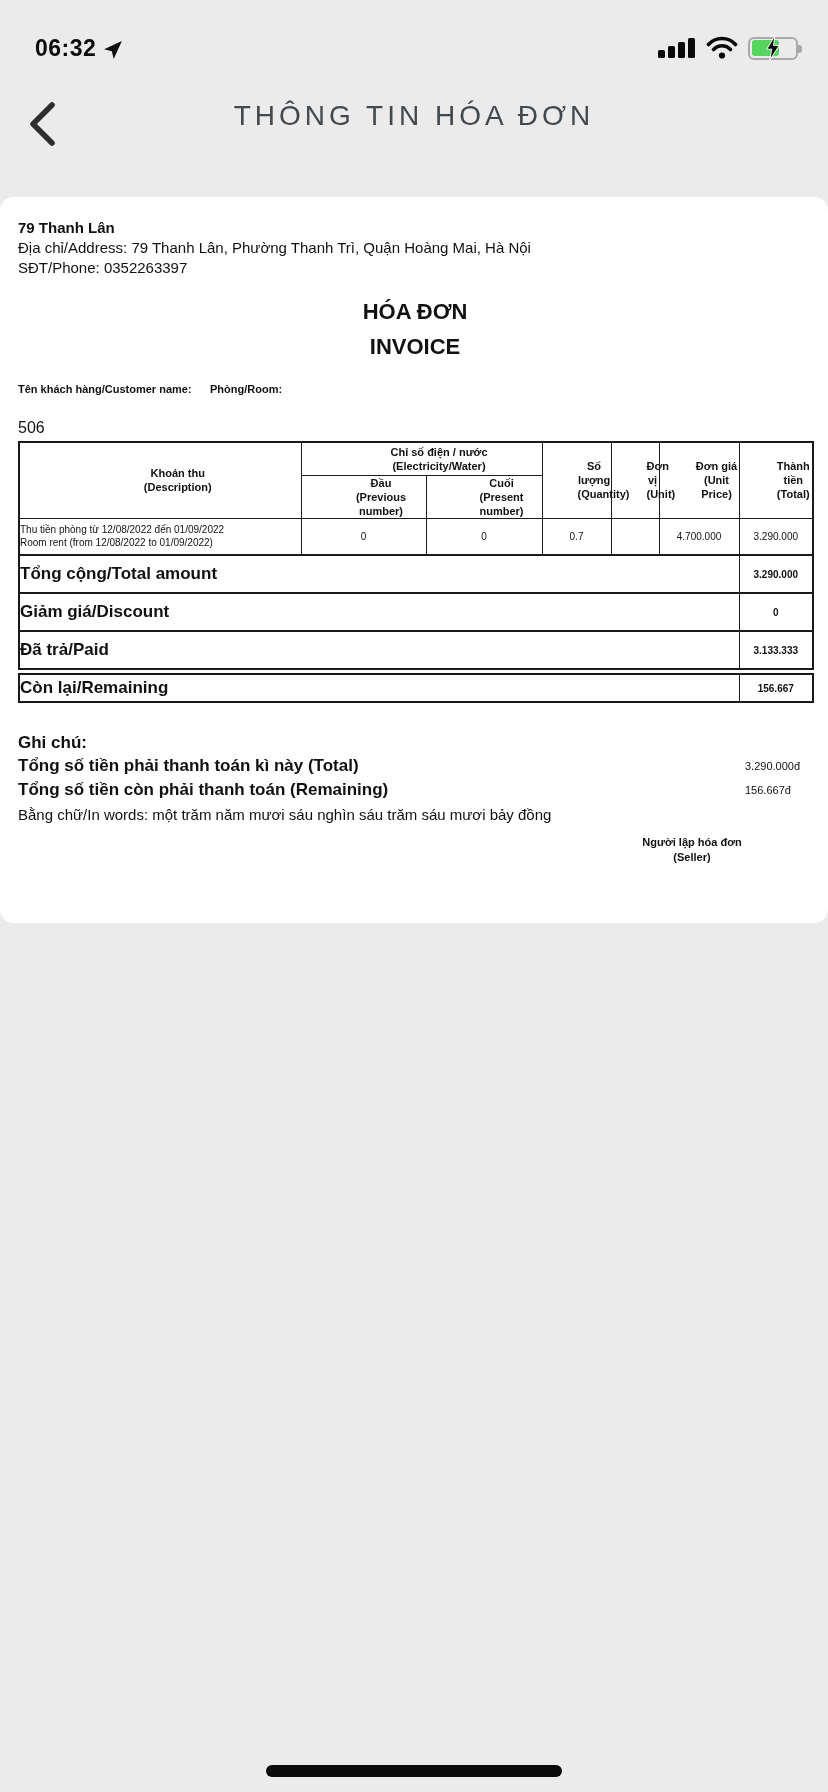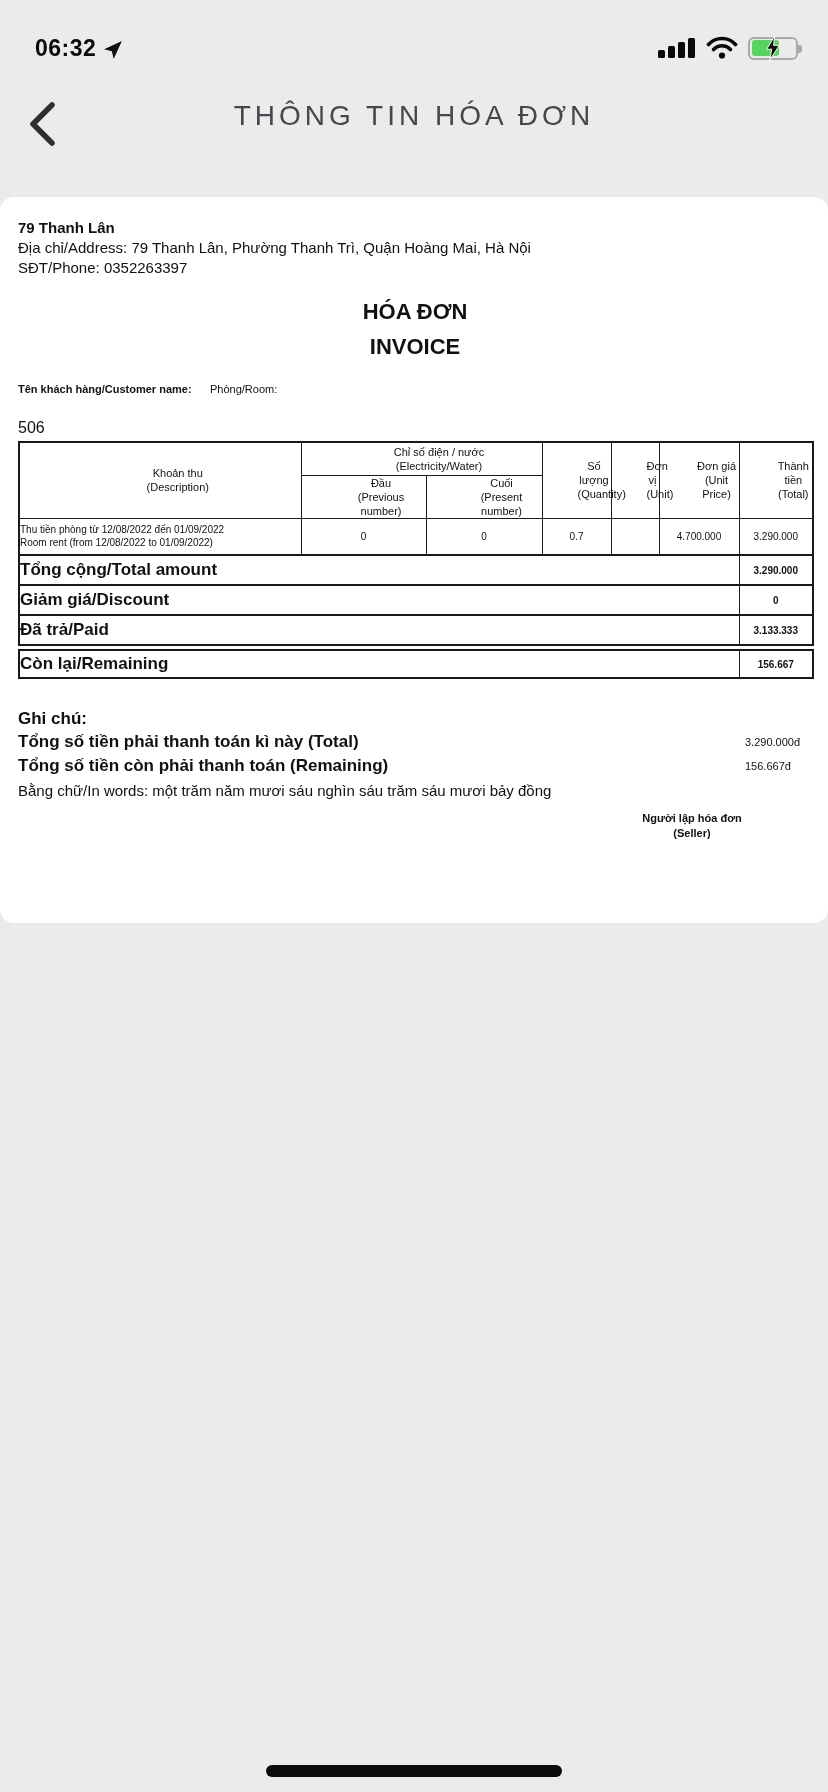--- a/index.html
+++ b/index.html
@@ -22,34 +22,34 @@
   .nav-title{position:absolute;left:70px;right:70px;top:10px;text-align:center;font-size:28px;letter-spacing:4px;color:#43484d;white-space:nowrap;}
 
   
   .paper{height:726px;background:#ffffff;box-sizing:border-box;padding:21px 16px 0 18px;overflow:hidden;color:#111;border-radius:14px;}
   .vendor div{font-size:15px;line-height:20px;color:#111;}
   .vendor .vendor-name{font-weight:bold;}
   .doc-title{margin:21px 0 0;text-align:center;font-size:22px;line-height:26px;font-weight:bold;}
   .doc-title.en{margin-top:9px;}
   .customer{margin-top:17px;display:grid;grid-template-columns:192px auto;row-gap:14px;}
   .cust-label{font-size:11px;font-weight:bold;line-height:25px;}
-  .cust-label.room{font-weight:normal;}
+  .cust-label.room{font-weight:bold;}
   .cust-value{font-size:17px;font-weight:bold;line-height:25px;}
   .cust-value.room{font-weight:normal;font-size:16px;line-height:24px;}
 
   table.inv{border-collapse:collapse;table-layout:fixed;width:794px;margin-top:1px;border:2px solid #1a1a1a;}
   table.inv th,table.inv td{border:1px solid #1a1a1a;padding:0;box-sizing:border-box;}
-  table.inv th{font-size:11px;font-weight:normal;text-align:center;vertical-align:middle;line-height:14px;padding-left:35px;}
+  table.inv th{font-size:11px;font-weight:bold;text-align:center;vertical-align:middle;line-height:14px;padding-left:35px;}
   th.desc-h{text-align:left;padding-left:5px;}
   tr.hdr1{height:33px;}
   tr.hdr2{height:35px;}
   tr.datarow{height:37px;}
   td.cell{font-size:10px;text-align:center;vertical-align:middle;line-height:13px;}
   td.desc-cell{text-align:left;padding-left:5px;}
-  tr.sumrow{height:30px;}
+  tr.sumrow{height:38px;}
   tr.sumrow td{border-top-width:2px;}
   td.sum-label{font-size:17px;font-weight:bold;padding-left:5px;vertical-align:middle;}
   td.sum-value{font-size:10px;font-weight:bold;text-align:center;vertical-align:middle;}
   table.inv2{border-collapse:collapse;table-layout:fixed;width:794px;margin-top:3px;border:2px solid #1a1a1a;}
   table.inv2 td{border:1px solid #1a1a1a;padding:0;box-sizing:border-box;}
   table.inv2 tr{height:28px;}
 
   .notes{margin-top:11px;}
   .notes-heading{font-size:17px;font-weight:bold;line-height:22px;margin-top:29px;}
   .note-row{display:flex;align-items:center;line-height:24px;}

